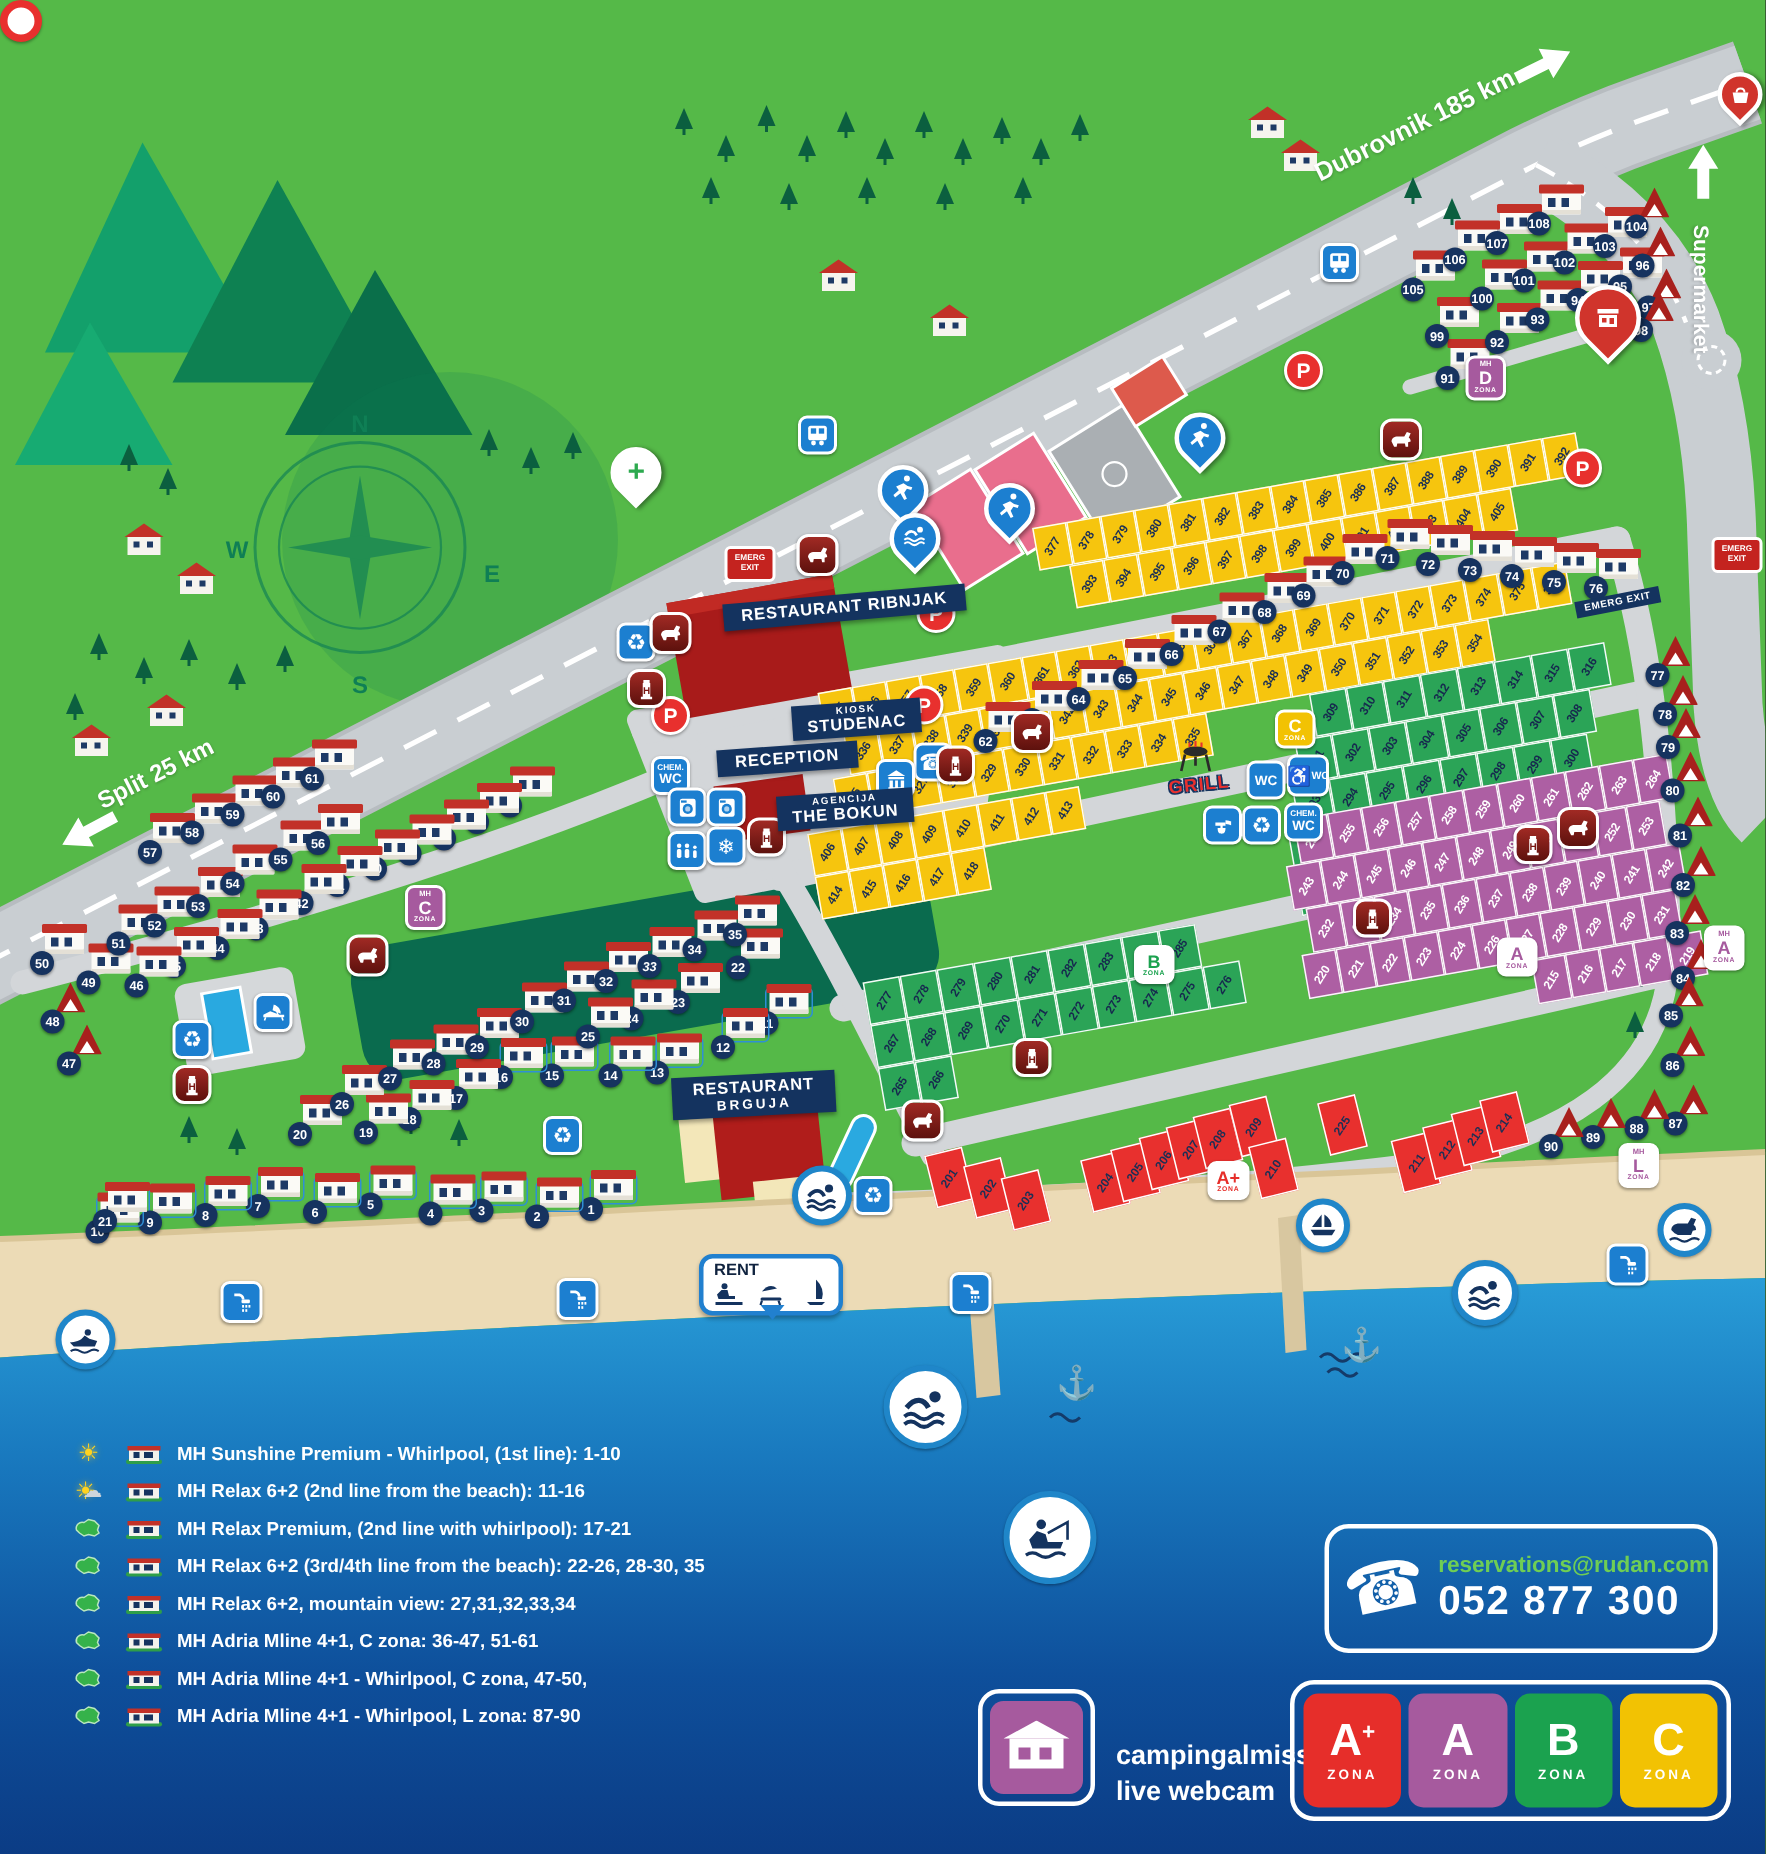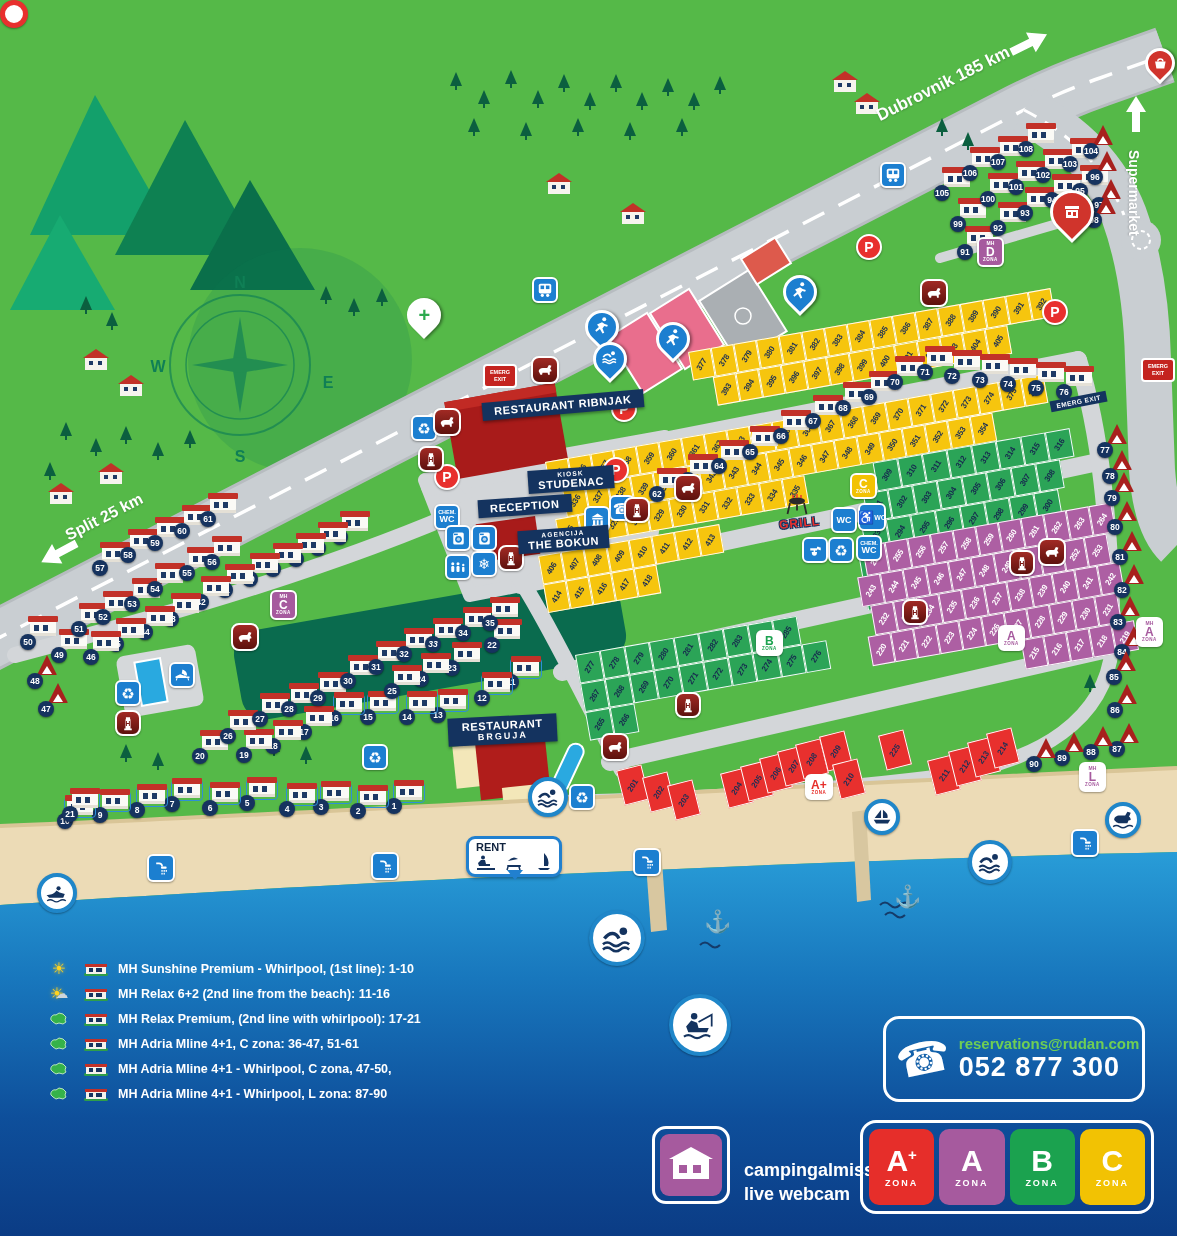--- a/index.html
+++ b/index.html
@@ -344,20 +344,54 @@
         </span>
         <span class="li2">
           <svg width="26" height="16" viewBox="0 0 26 16">
             <rect x="1" y="12" width="24" height="3" rx="1.5" fill="#2f9e49"></rect>
             <rect x="3" y="5" width="20" height="8" fill="#f4f2ec"></rect>
             <rect x="2" y="3" width="22" height="3" fill="#c23128"></rect>
             <rect x="6" y="7" width="4" height="4" fill="#16335f"></rect>
             <rect x="13" y="7" width="6" height="4" fill="#16335f"></rect>
           </svg>
         </span>
+        <span class="ltxt">MH Relax 6+2 (3rd/4th line from the beach): 22-26, 28-30, 35</span>
+      </div>
+      <div class="lrow">
+        <span class="li1">
+          <svg width="20" height="14" viewBox="0 0 20 14">
+            <path d="M2 8c-1-3 2-6 5-5l3-2 4 1 3 3-1 3 1 2-3 2-4-1-3 1-3-2z" fill="#35b24a" stroke="#b9e6bf" stroke-width="1"></path>
+          </svg>
+        </span>
+        <span class="li2">
+          <svg width="26" height="16" viewBox="0 0 26 16">
+            <rect x="1" y="12" width="24" height="3" rx="1.5" fill="#2f9e49"></rect>
+            <rect x="3" y="5" width="20" height="8" fill="#f4f2ec"></rect>
+            <rect x="2" y="3" width="22" height="3" fill="#c23128"></rect>
+            <rect x="6" y="7" width="4" height="4" fill="#16335f"></rect>
+            <rect x="13" y="7" width="6" height="4" fill="#16335f"></rect>
+          </svg>
+        </span>
+        <span class="ltxt">MH Relax 6+2, mountain view: 27,31,32,33,34</span>
+      </div>
+      <div class="lrow">
+        <span class="li1">
+          <svg width="20" height="14" viewBox="0 0 20 14">
+            <path d="M2 8c-1-3 2-6 5-5l3-2 4 1 3 3-1 3 1 2-3 2-4-1-3 1-3-2z" fill="#35b24a" stroke="#b9e6bf" stroke-width="1"></path>
+          </svg>
+        </span>
+        <span class="li2">
+          <svg width="26" height="16" viewBox="0 0 26 16">
+            <rect x="1" y="12" width="24" height="3" rx="1.5" fill="#2f9e49"></rect>
+            <rect x="3" y="5" width="20" height="8" fill="#f4f2ec"></rect>
+            <rect x="2" y="3" width="22" height="3" fill="#c23128"></rect>
+            <rect x="6" y="7" width="4" height="4" fill="#16335f"></rect>
+            <rect x="13" y="7" width="6" height="4" fill="#16335f"></rect>
+          </svg>
+        </span>
         <span class="ltxt">MH Adria Mline 4+1, C zona: 36-47, 51-61</span>
       </div>
       <div class="lrow">
         <span class="li1">
           <svg width="20" height="14" viewBox="0 0 20 14">
             <path d="M2 8c-1-3 2-6 5-5l3-2 4 1 3 3-1 3 1 2-3 2-4-1-3 1-3-2z" fill="#35b24a" stroke="#b9e6bf" stroke-width="1"></path>
           </svg>
         </span>
         <span class="li2">
           <svg width="26" height="16" viewBox="0 0 26 16">

